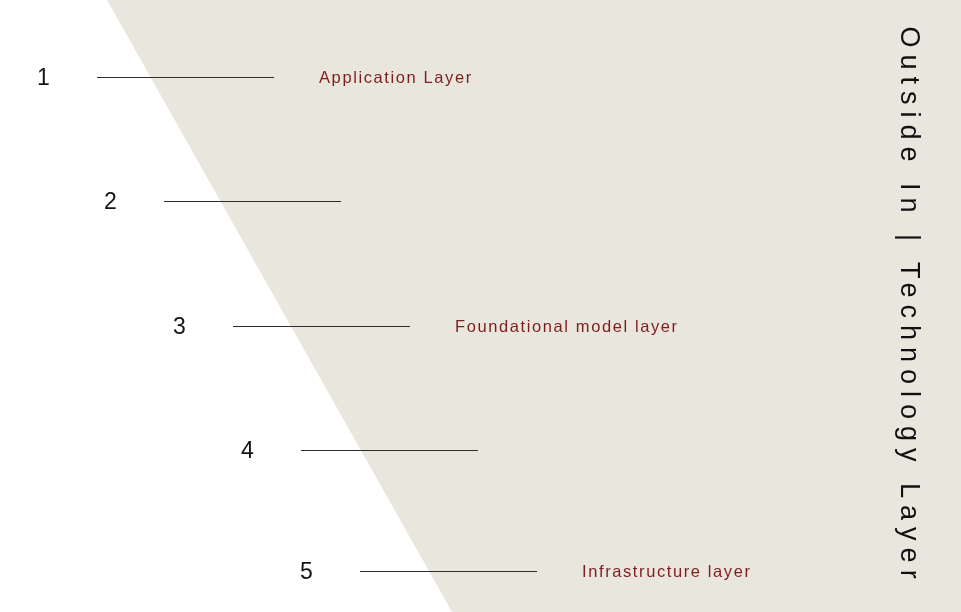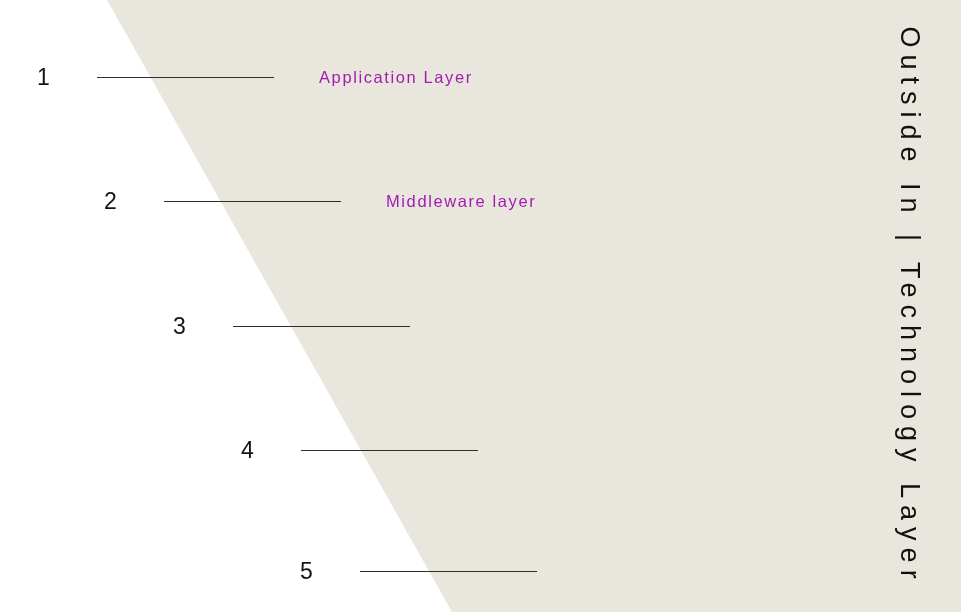--- a/index.html
+++ b/index.html
@@ -35,21 +35,21 @@
   }
   .connector {
     height: 1px;
     background: #2e2e2e;
     width: 177px;
     margin-left: 40px;
   }
   .label {
     font-size: 16.5px;
     letter-spacing: 1.6px;
-    color: #a21caf;
+    color: #7f1d1d;
     margin-left: 45px;
     white-space: nowrap;
   }
 
   .vtitle {
     position: absolute;
     top: 50%;
     right: 36px;
     transform: translateY(-50%);
     writing-mode: vertical-rl;
@@ -72,31 +72,32 @@
 
 <div class="row" id="row-1">
   <span class="num">1</span>
   <div class="connector"></div>
   <span class="label">Application Layer</span>
 </div>
 
 <div class="row" id="row-2">
   <span class="num">2</span>
   <div class="connector"></div>
-  <span class="label">Middleware layer</span>
 </div>
 
 <div class="row" id="row-3">
   <span class="num">3</span>
   <div class="connector"></div>
+  <span class="label">Foundational model layer</span>
 </div>
 
 <div class="row" id="row-4">
   <span class="num">4</span>
   <div class="connector"></div>
 </div>
 
 <div class="row" id="row-5">
   <span class="num">5</span>
   <div class="connector"></div>
+  <span class="label">Infrastructure layer</span>
 </div>
 
 <div class="vtitle">Outside In | Technology Layer</div>
 
 </body></html>

